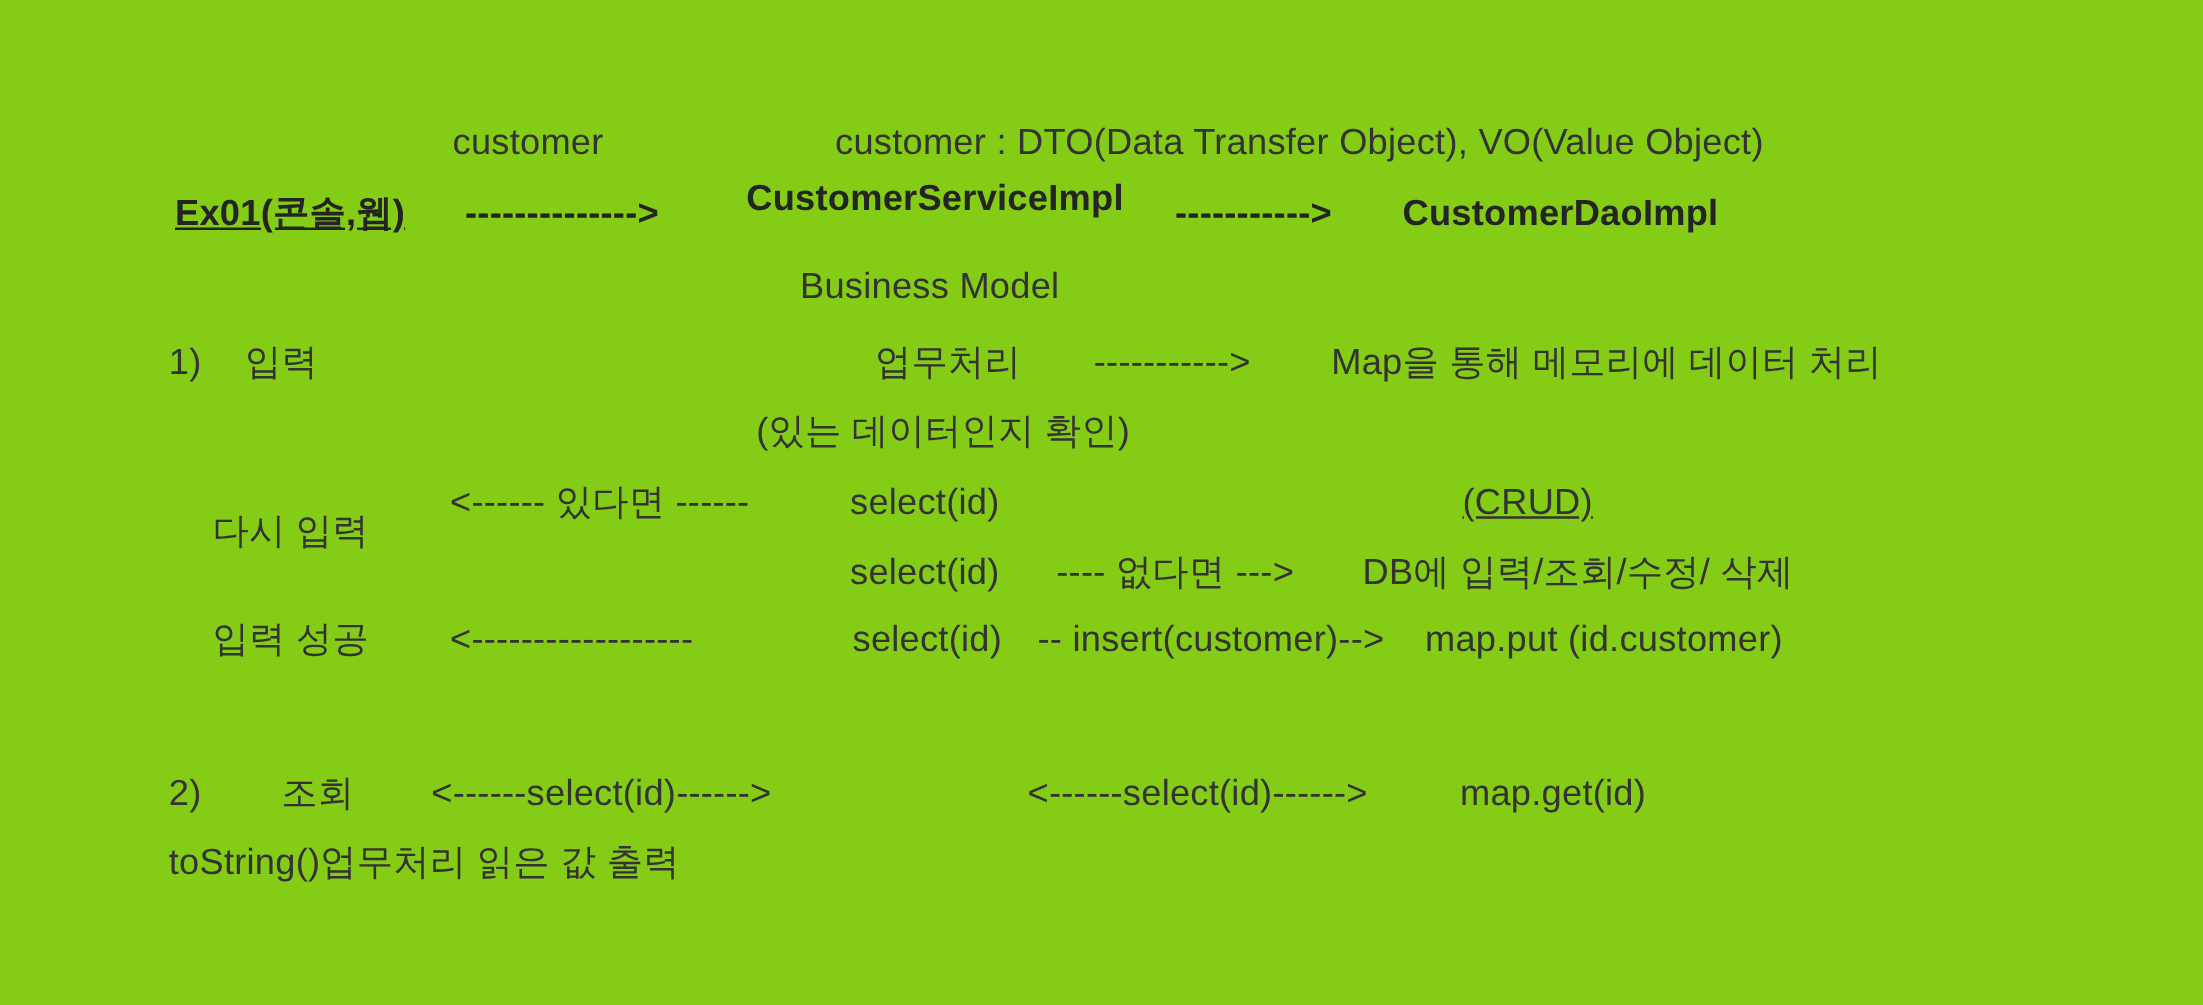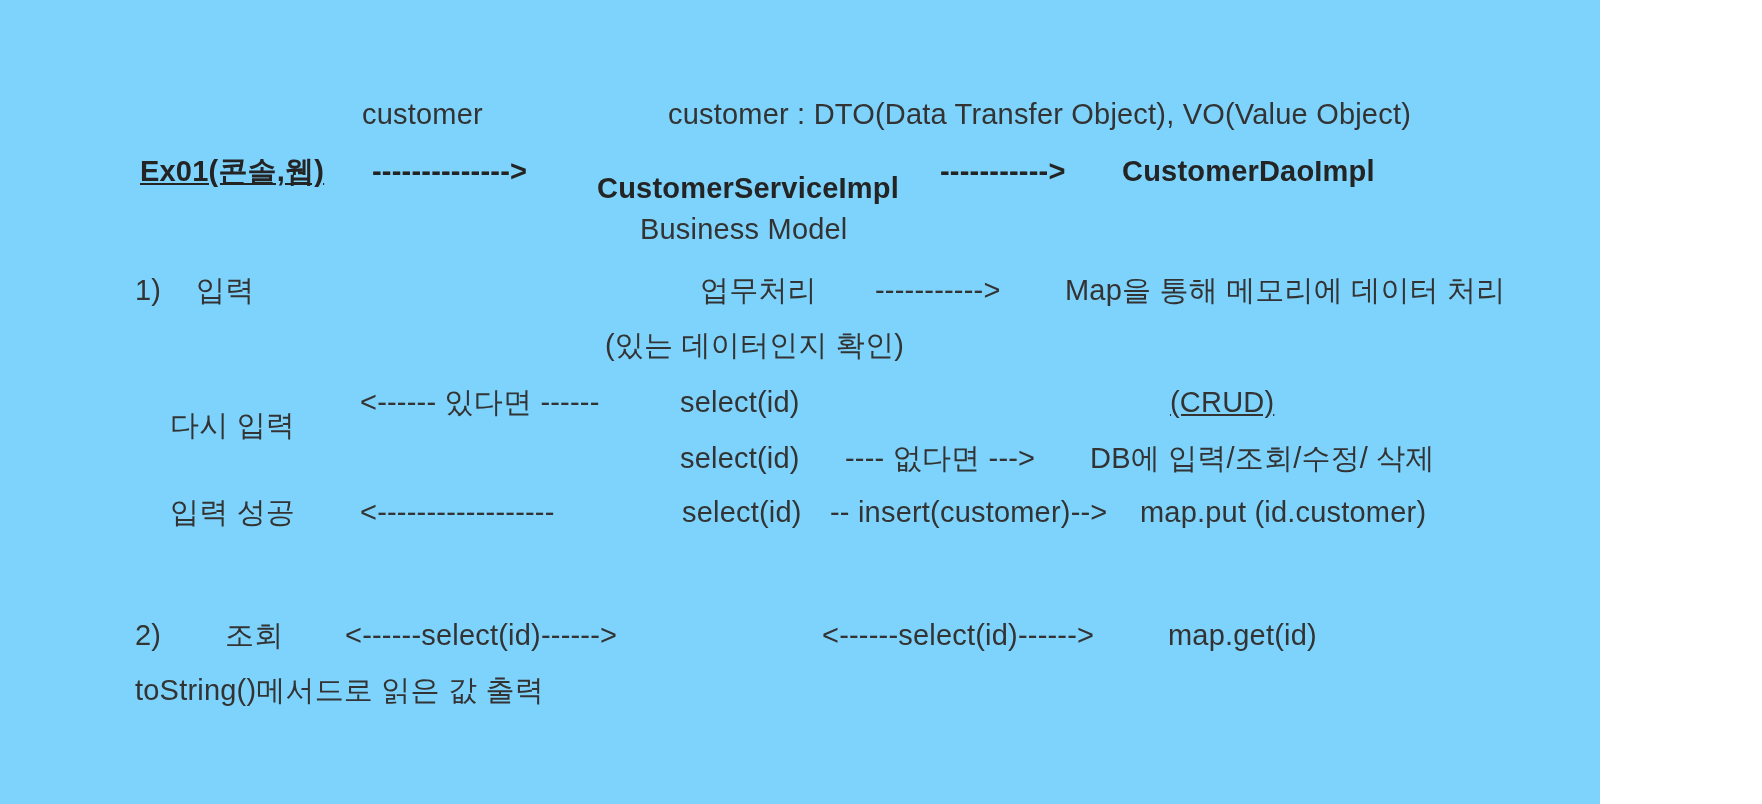--- a/index.html
+++ b/index.html
@@ -2,23 +2,23 @@
 <html><head>
 <meta charset="utf-8">
 <style>
   html, body {
     margin: 0;
     padding: 0;
     background: #ffffff;
   }
   .canvas {
     position: relative;
-    width: 1600px;
+    width: 1762px;
     height: 804px;
-    background: #7dd3fc;
+    background: #84cc16;
     overflow: hidden;
     font-family: "Liberation Sans", "DejaVu Sans", sans-serif;
     font-size: 29px;
     color: #333333;
   }
   .seg {
     position: absolute;
     white-space: pre;
     line-height: 34px;
     letter-spacing: 0.2px;
@@ -31,21 +31,21 @@
 </head>
 <body>
 
 <div class="canvas">
 
   <span class="seg" style="left:362px; top:97px;">customer</span>
   <span class="seg" style="left:668px; top:97px;">customer : DTO(Data Transfer Object), VO(Value Object)</span>
 
   <span class="seg bold" style="left:140px;  top:154px;text-decoration:underline;">Ex01(콘솔,웹)</span>
   <span class="seg bold" style="left:372px;  top:154px;">--------------&gt;</span>
-  <span class="seg bold" style="left:597px;  top:171px;">CustomerServiceImpl</span>
+  <span class="seg bold" style="left:597px;  top:142px;">CustomerServiceImpl</span>
   <span class="seg bold" style="left:940px;  top:154px;">-----------&gt;</span>
   <span class="seg bold" style="left:1122px; top:154px;">CustomerDaoImpl</span>
 
   <span class="seg" style="left:640px; top:212px;">Business Model</span>
 
   <span class="seg" style="left:135px;  top:273px;">1)</span>
   <span class="seg" style="left:196px;  top:273px;">입력</span>
   <span class="seg" style="left:700px;  top:273px;">업무처리</span>
   <span class="seg" style="left:875px;  top:273px;">-----------&gt;</span>
   <span class="seg" style="left:605px; top:328px;">(있는 데이터인지 확인)</span>
@@ -66,15 +66,15 @@
   <span class="seg" style="left:682px;  top:495px;">select(id)</span>
   <span class="seg" style="left:830px;  top:495px;">-- insert(customer)--&gt;</span>
   <span class="seg" style="left:1140px; top:495px;">map.put (id.customer)</span>
 
   <span class="seg" style="left:135px;  top:618px;">2)</span>
   <span class="seg" style="left:225px;  top:618px;">조회</span>
   <span class="seg" style="left:345px;  top:618px;">&lt;------select(id)------&gt;</span>
   <span class="seg" style="left:822px;  top:618px;">&lt;------select(id)------&gt;</span>
   <span class="seg" style="left:1168px; top:618px;">map.get(id)</span>
 
-  <span class="seg" style="left:135px; top:673px;">toString()메서드로 읽은 값 출력</span>
+  <span class="seg" style="left:135px; top:673px;">toString()업무처리 읽은 값 출력</span>
 
 </div>
 
 </body></html>

